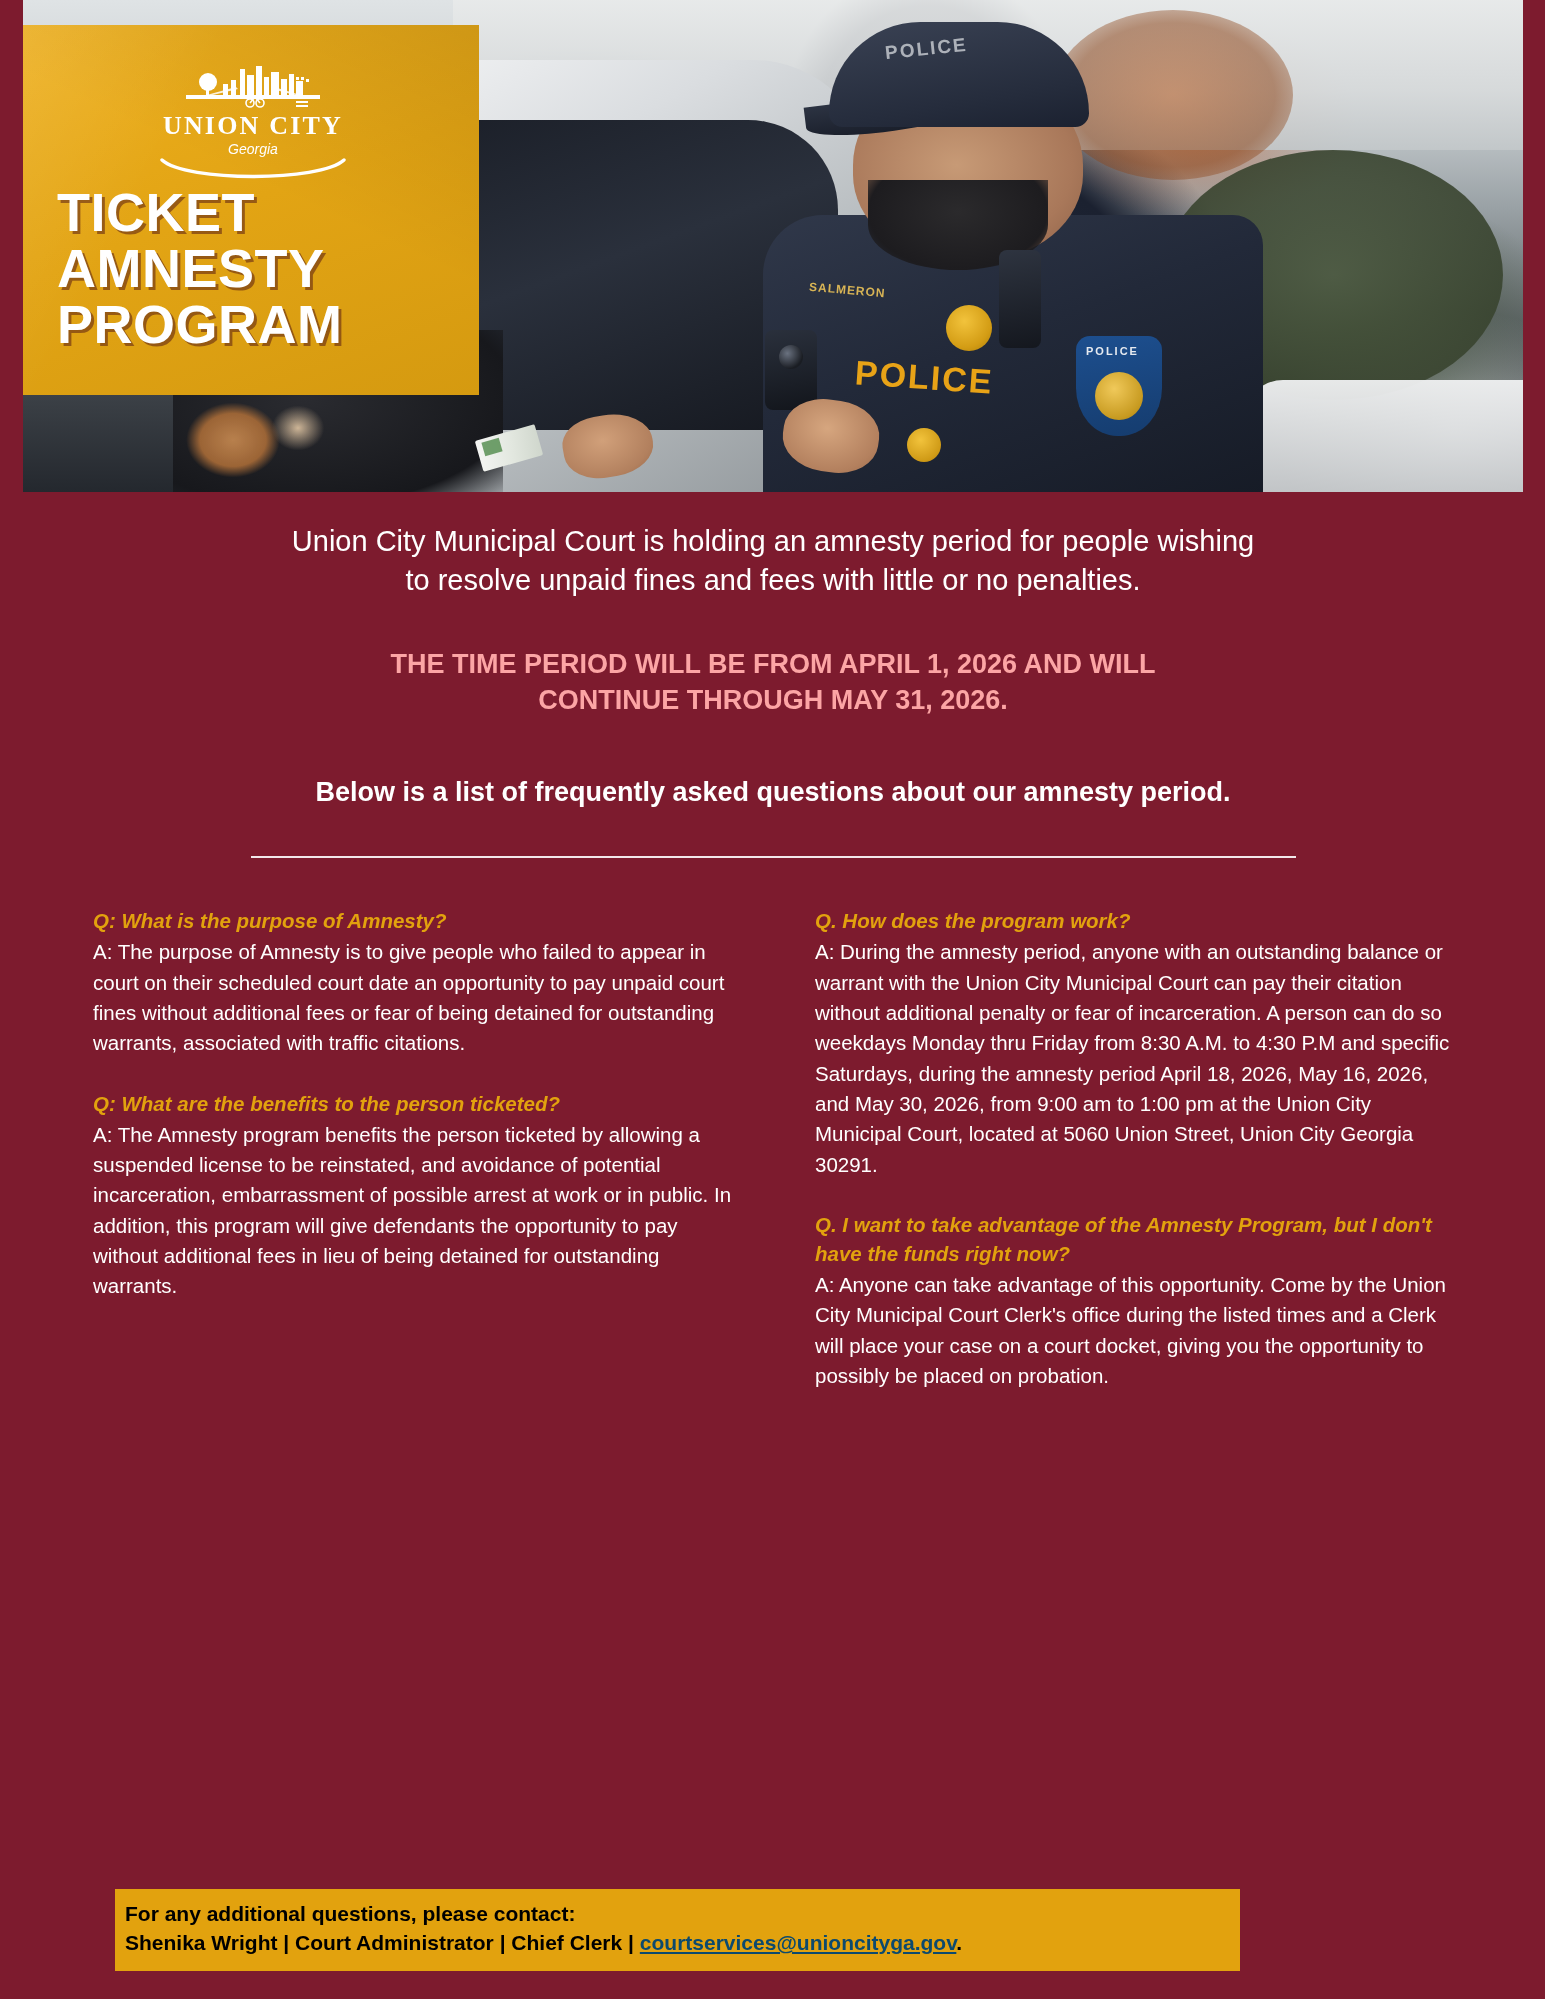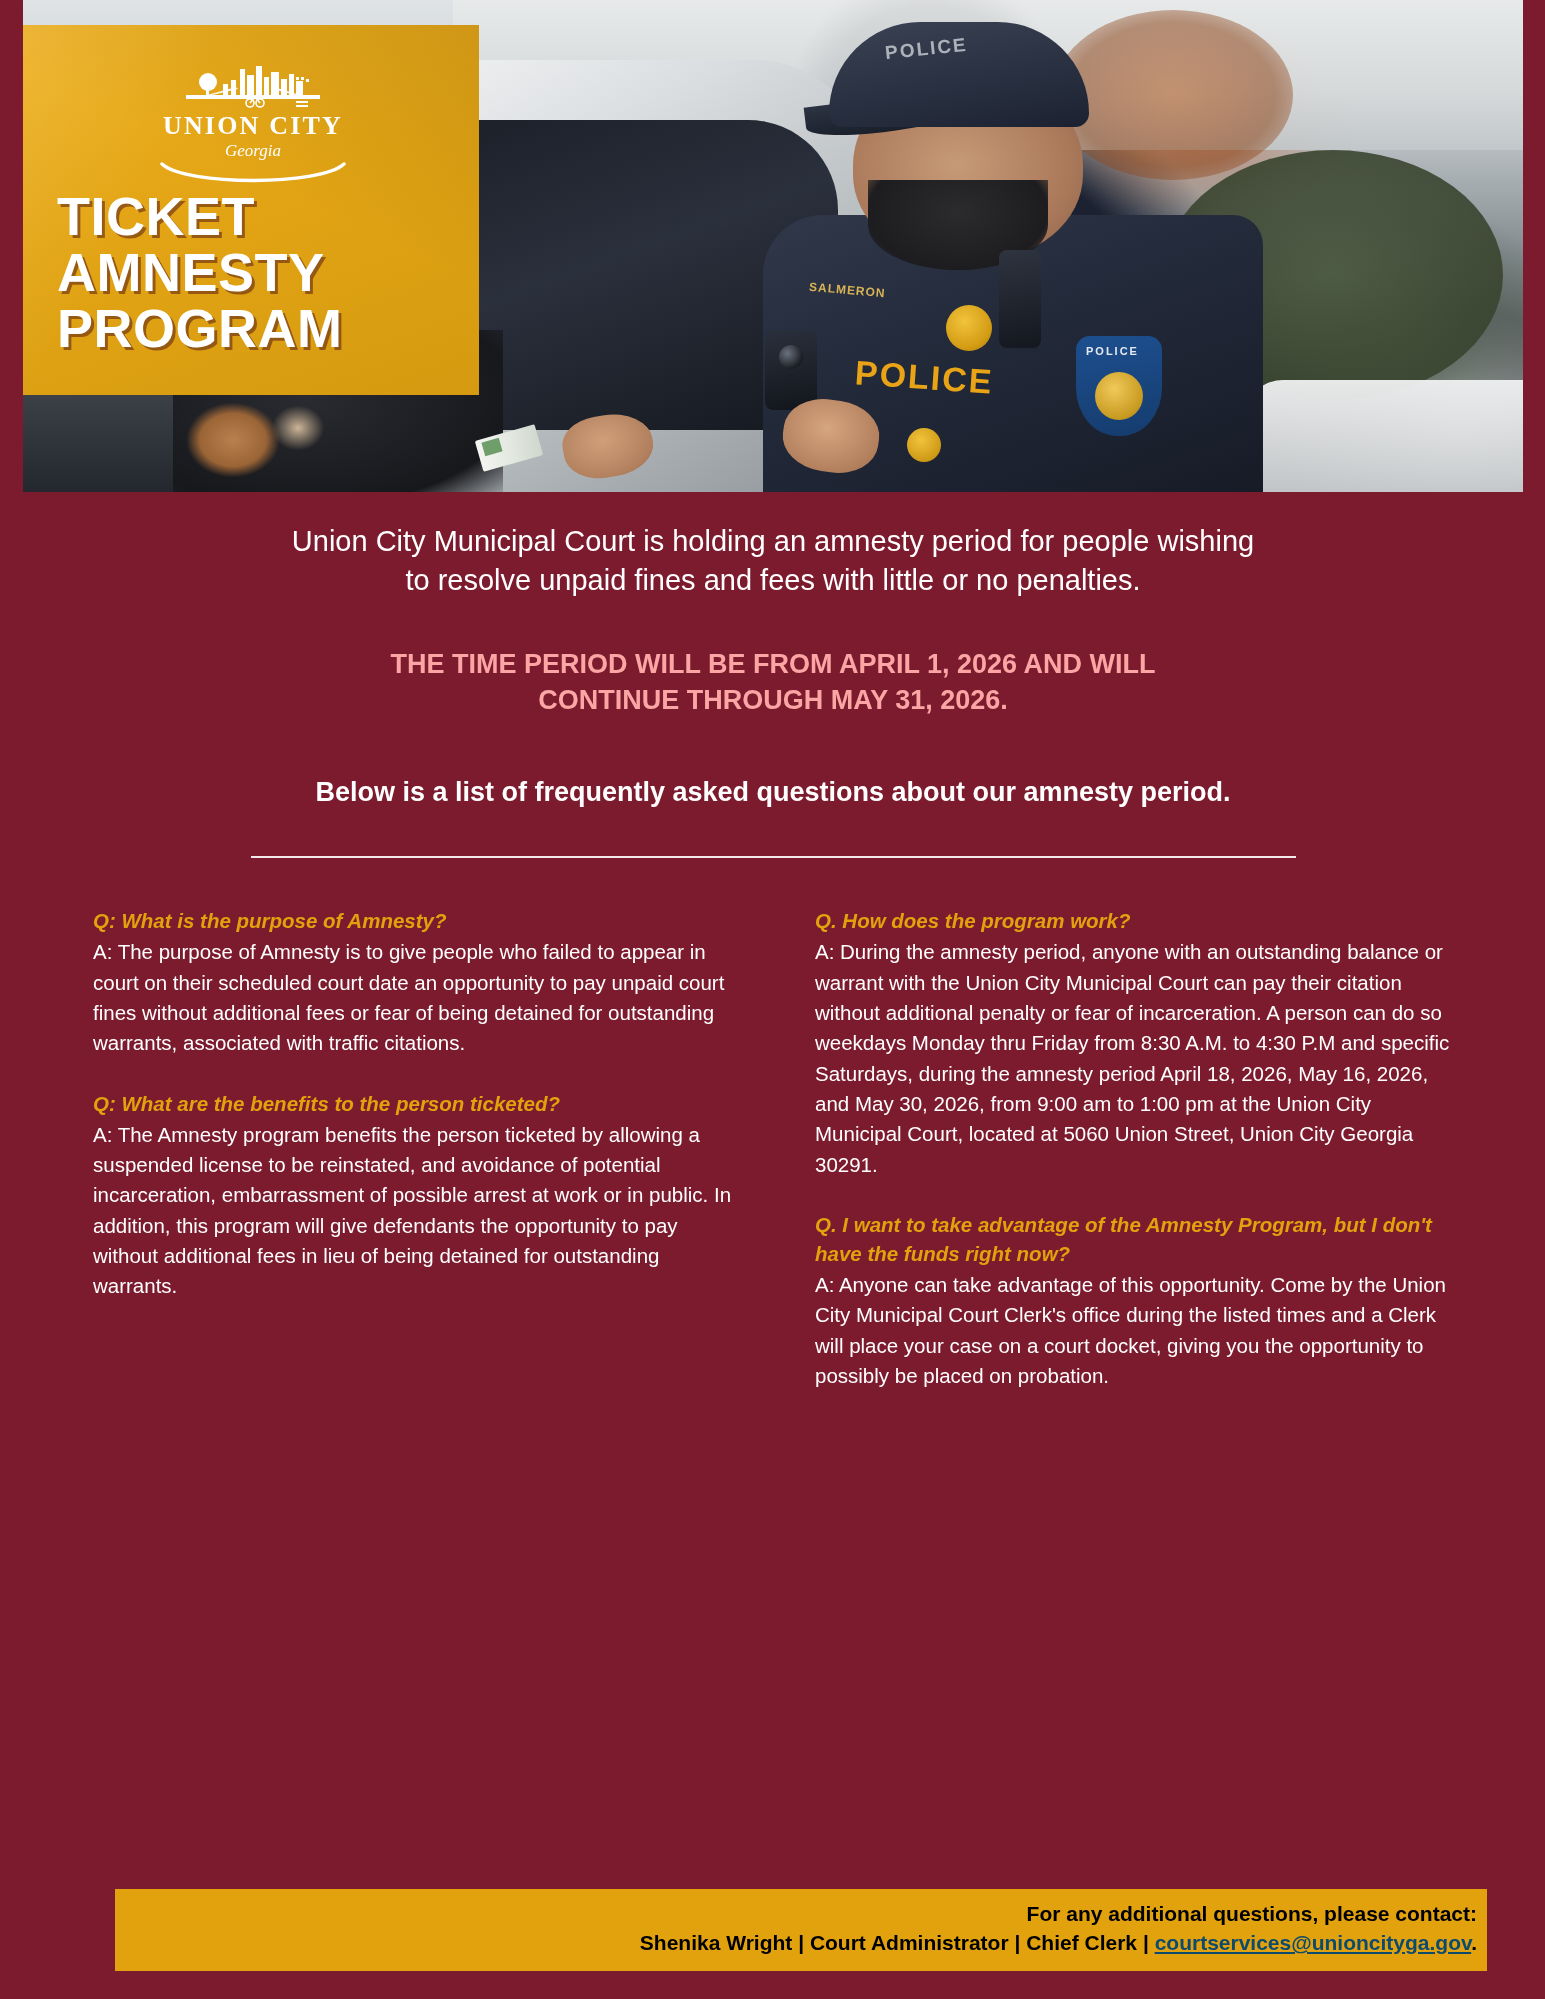--- a/index.html
+++ b/index.html
@@ -203,22 +203,22 @@
     z-index:4;
   }
   .logo { text-align:center; margin-top:22px; }
   .logo-skyline { display:block; margin:0 auto 2px; }
   .logo-name {
     font-family:Liberation Serif, serif;
     font-weight:bold; font-size:26px; letter-spacing:2.2px; color:#ffffff;
     line-height:1;
   }
   .logo-sub {
-    font-family:Liberation Serif, serif;
-    font-style:italic; font-size:17px; color:#ffffff; margin-top:2px;
+    font-family:Liberation Sans, sans-serif;
+    font-style:italic; font-size:14px; color:#ffffff; margin-top:2px;
   }
   .logo-swoosh { display:block; margin:1px auto 0; }
   .title-text {
     font-family:"Liberation Sans", sans-serif;
     font-weight:bold;
     font-size:54px;
     line-height:1.04;
     letter-spacing:.5px;
     color:#ffffff;
     text-shadow: 3px 3px 0 rgba(90,30,20,.55);
@@ -283,23 +283,23 @@
     font-family:"Liberation Sans", sans-serif;
     font-size:20.5px;
     line-height:1.48;
   }
 
   
   .footer-bar {
     position:absolute;
     left:115px;
     bottom:28px;
-    width:1372px;
+    width:1125px;
     background:#e2a20e;
-    text-align:right;
+    text-align:left;
     padding:11px 10px 13px;
     color:#000000;
     font-family:"Liberation Sans", sans-serif;
     font-weight:bold;
     font-size:21px;
     line-height:1.38;
   }
   .footer-email { text-decoration:underline; color:#0c4a6e; }
 </style>
 </head>

